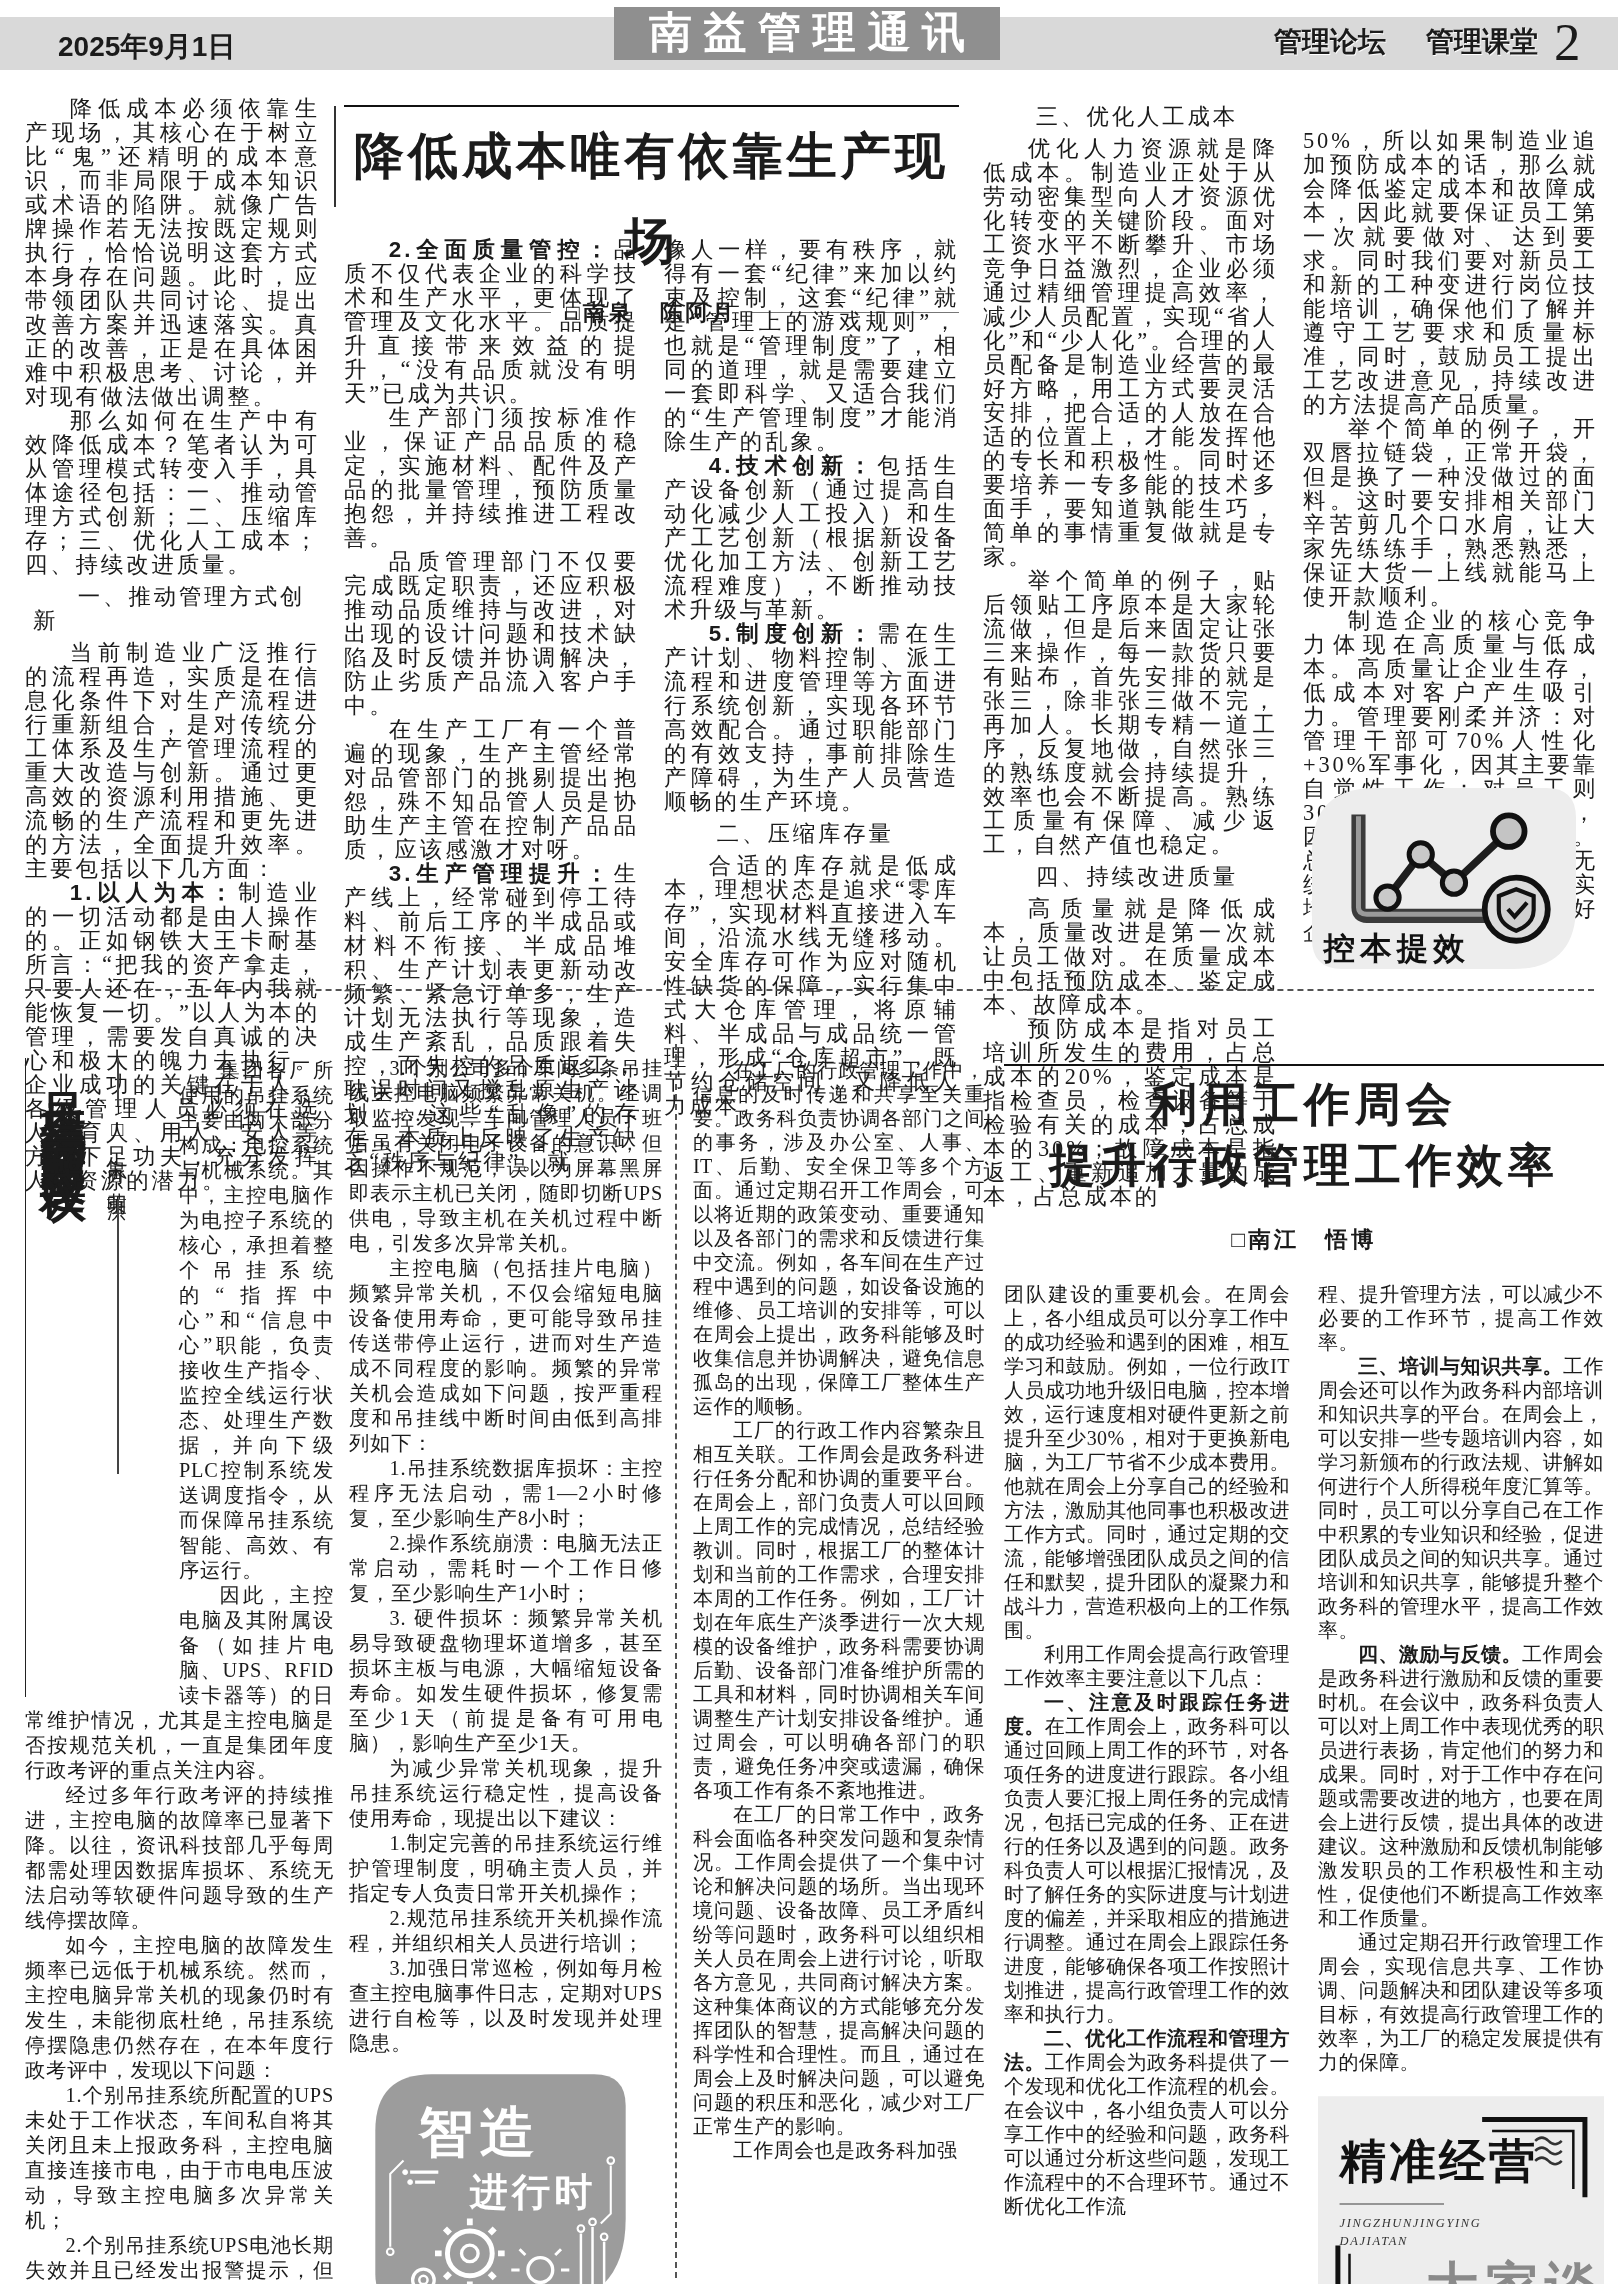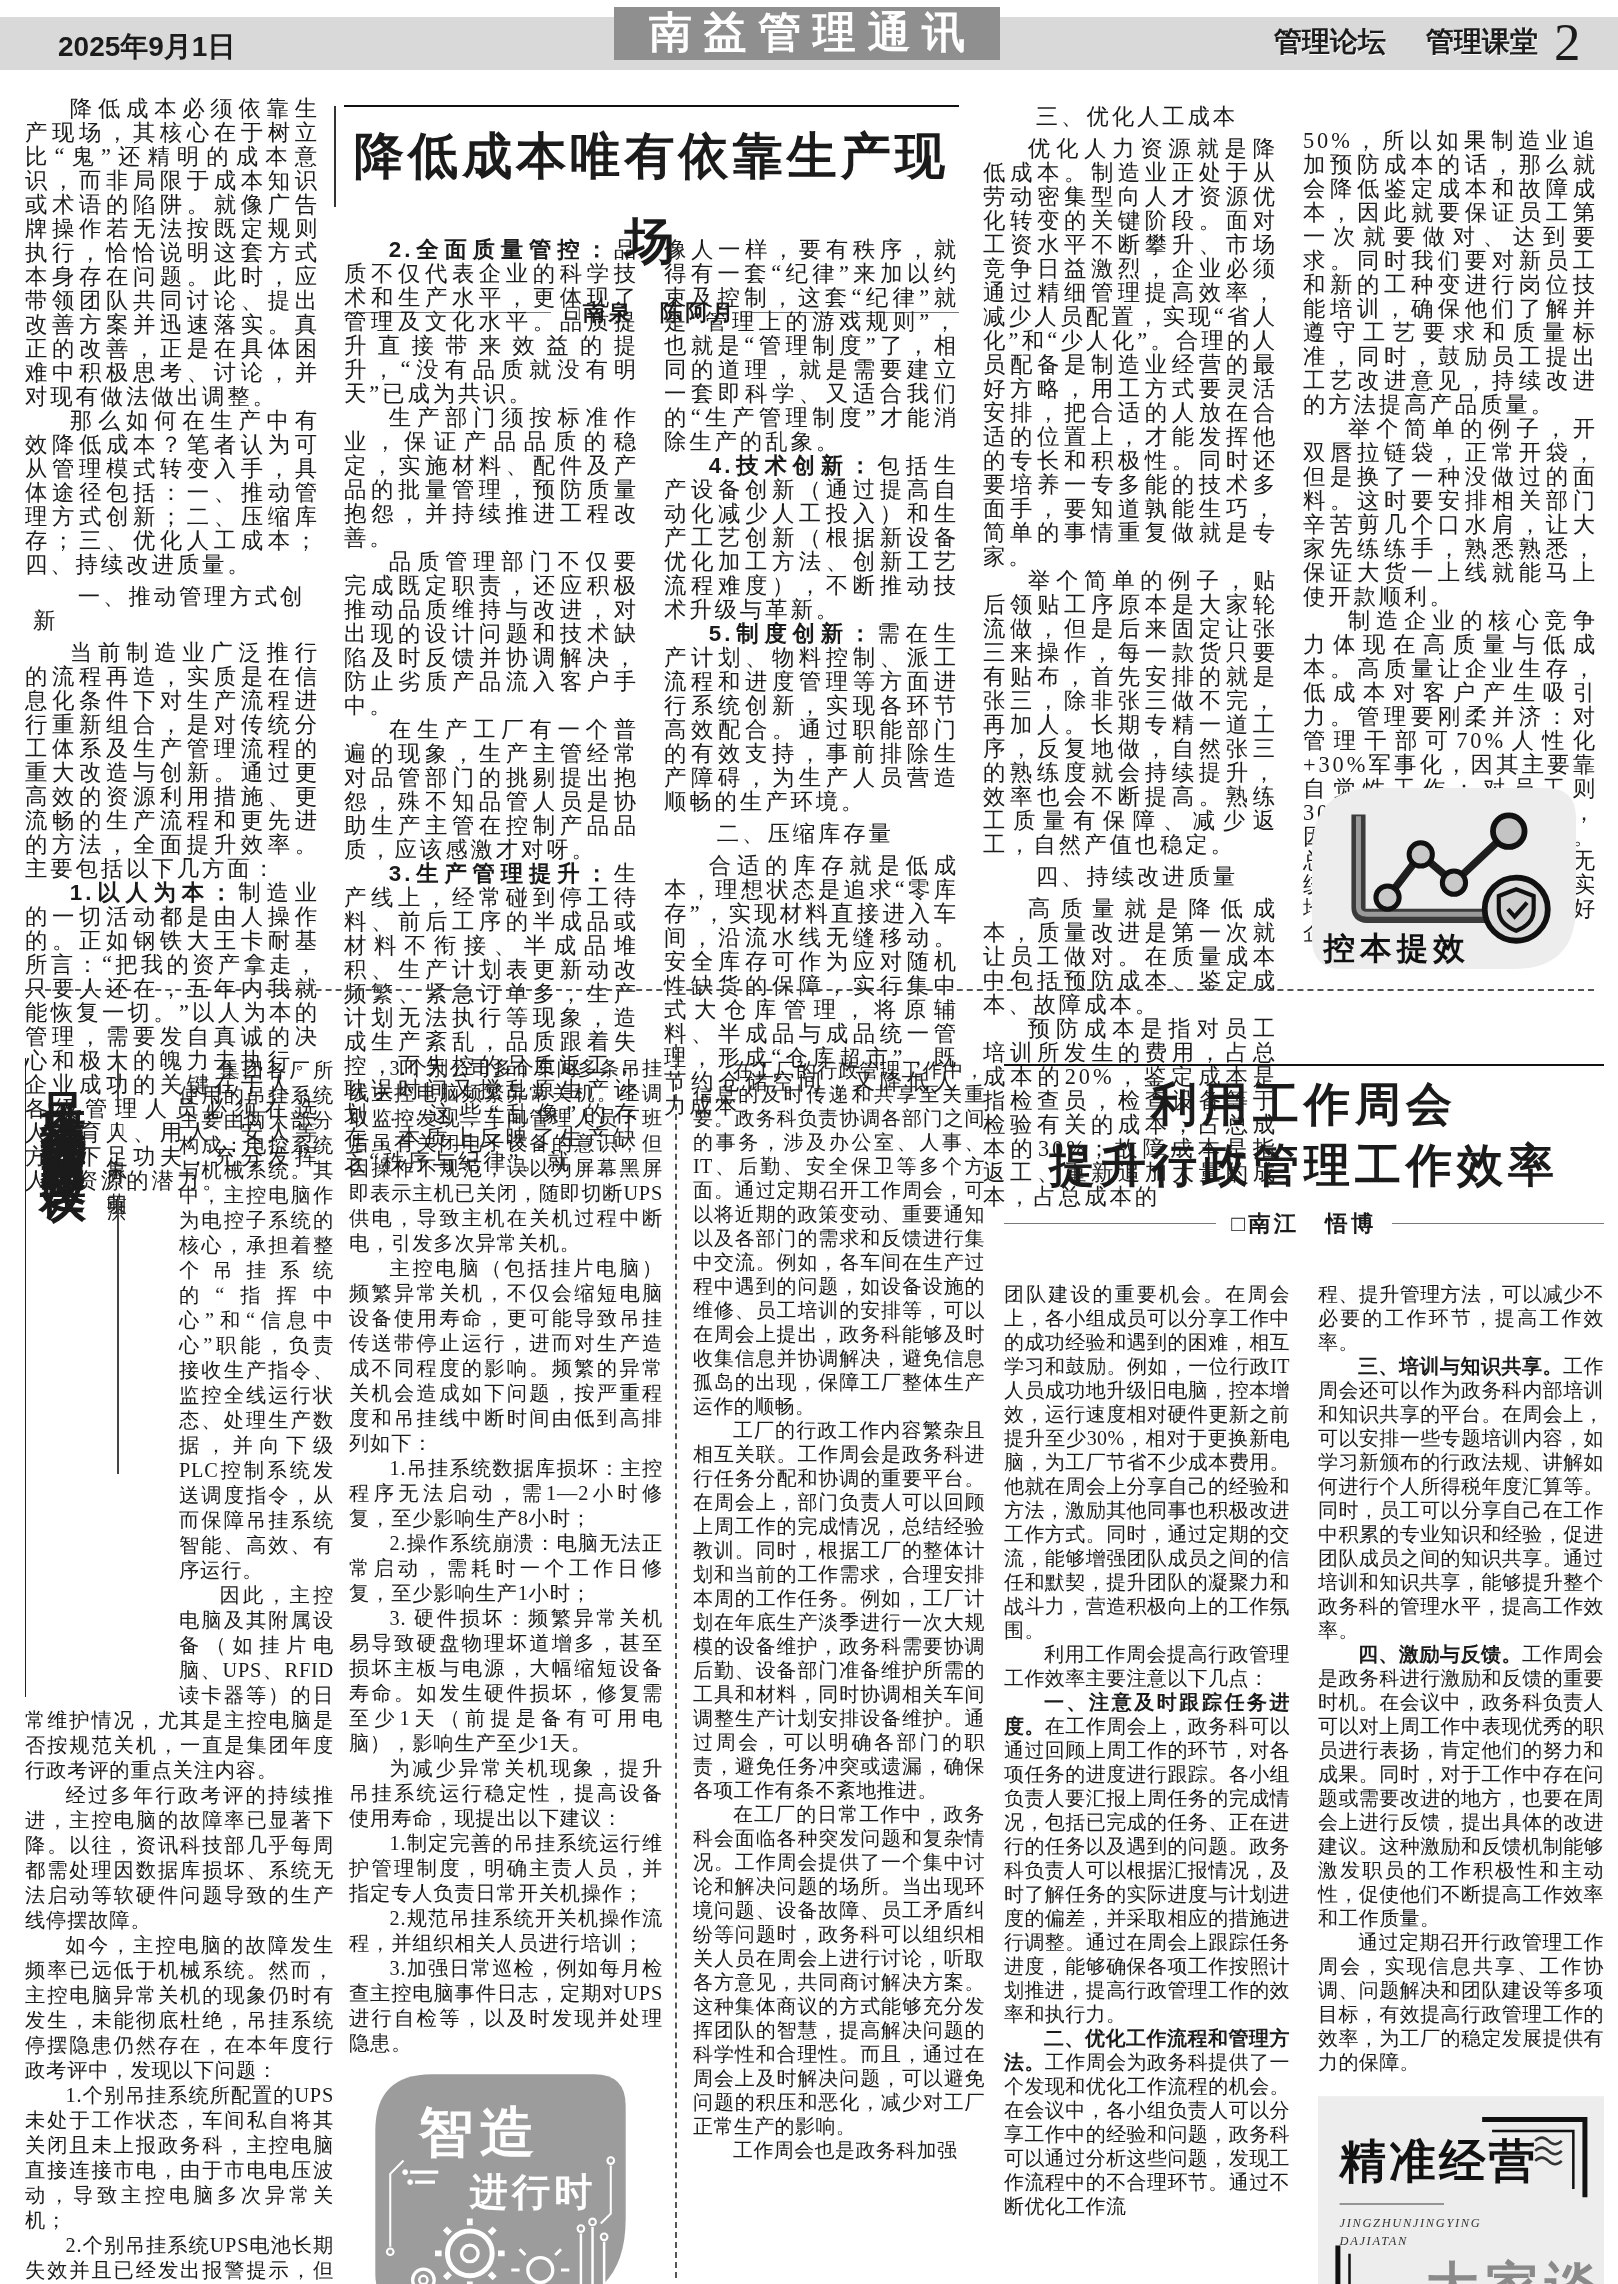--- a/index.html
+++ b/index.html
@@ -208,21 +208,21 @@
   <div class="col fs-meet" style="left:693px;top:1058px;width:292px;">
       <p class="para">在工厂的行政管理工作中，信息的及时传递和共享至关重要。政务科负责协调各部门之间的事务，涉及办公室、人事、IT、后勤、安全保卫等多个方面。通过定期召开工作周会，可以将近期的政策变动、重要通知以及各部门的需求和反馈进行集中交流。例如，各车间在生产过程中遇到的问题，如设备设施的维修、员工培训的安排等，可以在周会上提出，政务科能够及时收集信息并协调解决，避免信息孤岛的出现，保障工厂整体生产运作的顺畅。</p>
       <p class="para">工厂的行政工作内容繁杂且相互关联。工作周会是政务科进行任务分配和协调的重要平台。在周会上，部门负责人可以回顾上周工作的完成情况，总结经验教训。同时，根据工厂的整体计划和当前的工作需求，合理安排本周的工作任务。例如，工厂计划在年底生产淡季进行一次大规模的设备维护，政务科需要协调后勤、设备部门准备维护所需的工具和材料，同时协调相关车间调整生产计划安排设备维护。通过周会，可以明确各部门的职责，避免任务冲突或遗漏，确保各项工作有条不紊地推进。</p>
       <p class="para">在工厂的日常工作中，政务科会面临各种突发问题和复杂情况。工作周会提供了一个集中讨论和解决问题的场所。当出现环境问题、设备故障、员工矛盾纠纷等问题时，政务科可以组织相关人员在周会上进行讨论，听取各方意见，共同商讨解决方案。这种集体商议的方式能够充分发挥团队的智慧，提高解决问题的科学性和合理性。而且，通过在周会上及时解决问题，可以避免问题的积压和恶化，减少对工厂正常生产的影响。</p>
       <p class="para">工作周会也是政务科加强</p>
     </div>
 
   <div class="hblock" style="left:1004px;top:1064px;width:600px;">
     <div class="headline2">利用工作周会</div>
     <div class="headline2" style="margin-top:0;">提升行政管理工作效率</div>
-    <div class="byline-row" style="margin-top:11.6px;">
+    <div class="byline-row" style="margin-top:11.6px;flex-direction:column;">
       <div class="bl-line"></div>
       <span class="byline">□南江　悟博</span>
       <div class="bl-line"></div>
     </div>
   </div>
 
   <div class="col fs-meet" style="left:1004px;top:1282px;width:286px;">
       <p class="para ni">团队建设的重要机会。在周会上，各小组成员可以分享工作中的成功经验和遇到的困难，相互学习和鼓励。例如，一位行政IT人员成功地升级旧电脑，控本增效，运行速度相对硬件更新之前提升至少30%，相对于更换新电脑，为工厂节省不少成本费用。他就在周会上分享自己的经验和方法，激励其他同事也积极改进工作方式。同时，通过定期的交流，能够增强团队成员之间的信任和默契，提升团队的凝聚力和战斗力，营造积极向上的工作氛围。</p>
       <p class="para">利用工作周会提高行政管理工作效率主要注意以下几点：</p>
       <p class="para"><b>一、注意及时跟踪任务进度。</b>在工作周会上，政务科可以通过回顾上周工作的环节，对各项任务的进度进行跟踪。各小组负责人要汇报上周任务的完成情况，包括已完成的任务、正在进行的任务以及遇到的问题。政务科负责人可以根据汇报情况，及时了解任务的实际进度与计划进度的偏差，并采取相应的措施进行调整。通过在周会上跟踪任务进度，能够确保各项工作按照计划推进，提高行政管理工作的效率和执行力。</p>

